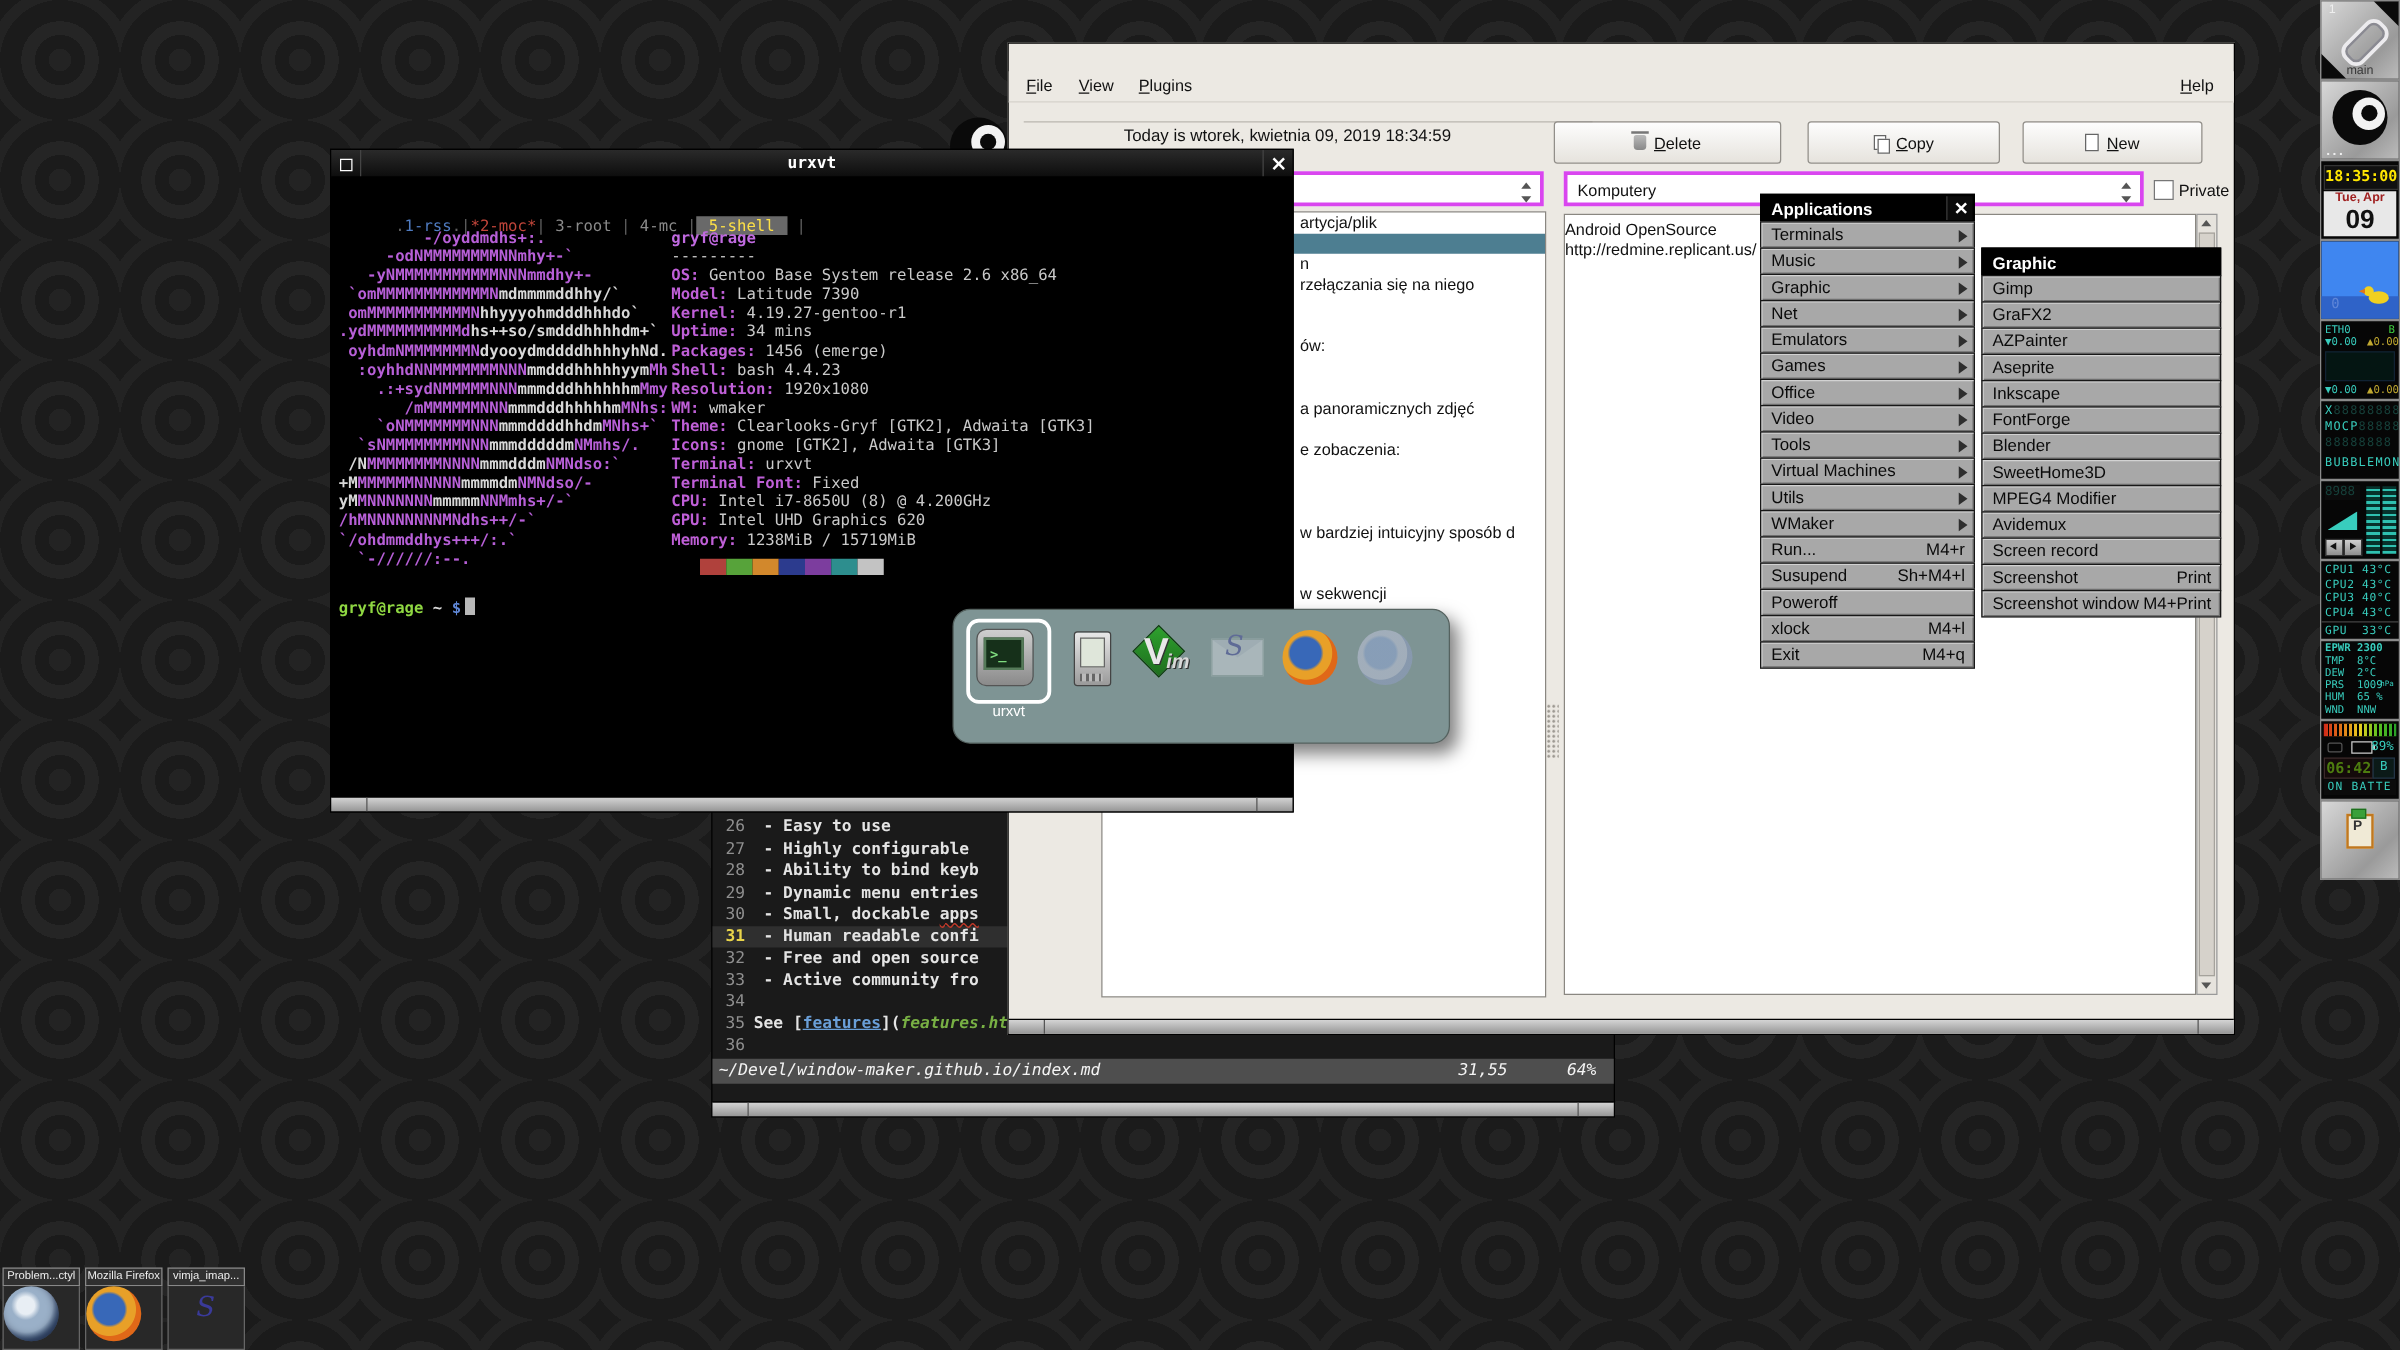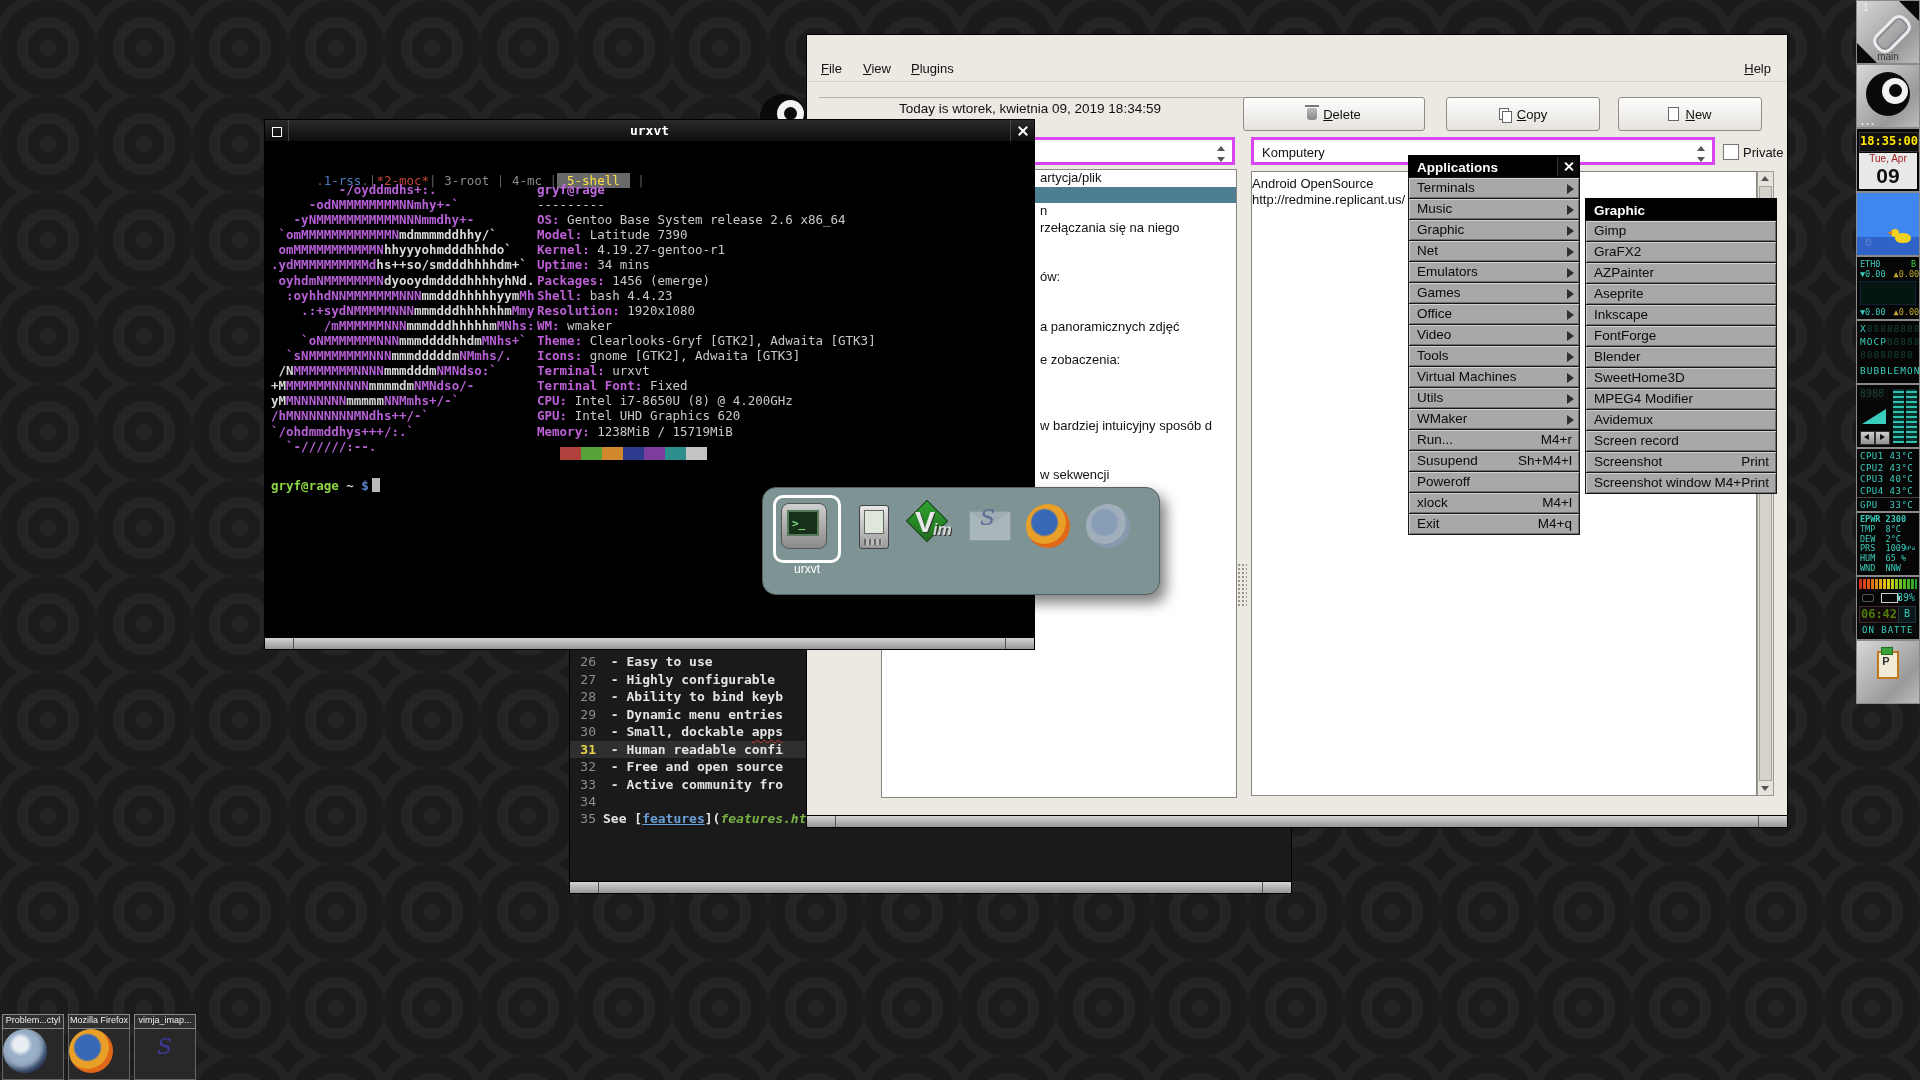--- a/index.html
+++ b/index.html
@@ -147,21 +147,21 @@
   .paperclip{position:absolute;left:14px;top:22px;width:36px;height:16px;border:3px solid #ecebee;border-radius:9px;transform:rotate(-45deg);box-shadow:inset 0 0 0 2px #8a8a92;}
   .clip-num{position:absolute;left:6px;top:1px;color:#eee;font-size:10px;}
   .clip-label{position:absolute;bottom:1px;width:100%;text-align:center;color:#3a3a3a;font-size:10px;}
   .swirl{position:absolute;left:9px;top:7px;width:44px;height:44px;border-radius:50%;background:#0a0a0a;overflow:hidden;}
   .swirl::before{content:"";position:absolute;right:2px;top:6px;width:26px;height:26px;border-radius:50%;background:#f2f2f2;}
   .swirl::after{content:"";position:absolute;right:8px;top:12px;width:13px;height:13px;border-radius:50%;background:#0a0a0a;}
   .swirl-dots{position:absolute;left:4px;bottom:0px;color:#f0f0f0;font-weight:bold;font-size:11px;letter-spacing:2px;}
   .clk-lcd{position:absolute;left:2px;top:3px;width:58px;height:18px;background:#101010;border:1px solid #333;
     color:#ffe600;font-family:"DejaVu Sans Mono",monospace;font-size:12px;font-weight:bold;text-align:center;line-height:17px;}
   .clk-cal{position:absolute;left:2px;top:24px;width:58px;height:36px;background:#e8e8e8;text-align:center;}
-  .clk-day{color:#a02020;font-weight:normal;font-size:10px;line-height:12px;}
+  .clk-day{color:#a02020;font-weight:bold;font-size:10px;line-height:12px;}
   .clk-date{color:#111;font-weight:bold;font-size:21px;line-height:22px;}
   .duck-sky{position:absolute;inset:0;background:#3f86f0;}
   .duck-water{position:absolute;left:0;right:0;bottom:0;height:18px;background:#2f63c8;}
   .duck-ghost{position:absolute;left:8px;bottom:6px;color:#5f86d8;font-family:"DejaVu Sans Mono",monospace;font-size:11px;}
   .duck-body{position:absolute;right:8px;bottom:12px;width:16px;height:10px;background:#f0d020;border-radius:50% 50% 45% 45%;}
   .duck-head{position:absolute;right:20px;bottom:18px;width:8px;height:8px;background:#f0d020;border-radius:50%;}
   .duck-beak{position:absolute;right:27px;bottom:20px;width:0;height:0;border-top:2px solid transparent;border-bottom:2px solid transparent;border-right:5px solid #e07818;}
   .net-row{position:absolute;left:3px;right:3px;font-size:8.5px;line-height:10px;white-space:pre;}
   .net-flag{float:right;color:#40d040;}
   .net-up{color:#c0a830;}
@@ -228,20 +228,26 @@
 
         <div class="vimline current"><span class="ln">31</span><span class="vt"> - Human readable confi</span><span class="vt wavy"></span></div>
 
         <div class="vimline"><span class="ln">32</span><span class="vt"> - Free and open source</span><span class="vt wavy"></span></div>
 
         <div class="vimline"><span class="ln">33</span><span class="vt"> - Active community fro</span><span class="vt wavy"></span></div>
 
         <div class="vimline"><span class="ln">34</span><span class="vt"></span><span class="vt wavy"></span></div>
       </div>
     <div class="vimline l35"><span class="ln">35</span><span class="vt">See [</span><span class="vt mdlink">features</span><span class="vt">](</span><span class="vt mdem">features.html</span><span class="vt">) section for more.</span></div>
+    <div class="vimline l36"><span class="ln">36</span></div>
+    <div class="vim-status">
+      <span class="vs-file">~/Devel/window-maker.github.io/index.md</span>
+      <span class="vs-pos">31,55</span>
+      <span class="vs-pct">64%</span>
+    </div>
     <div class="resizebar"></div>
   </div>
 
   <div class="win" id="jp">
     <div class="menubar">
       <span class="mitem" style="left:6px">File</span>
       <span class="mitem" style="left:48px">View</span>
       <span class="mitem" style="left:96px">Plugins</span>
       <span class="mitem" style="right:8px">Help</span>
     </div>

